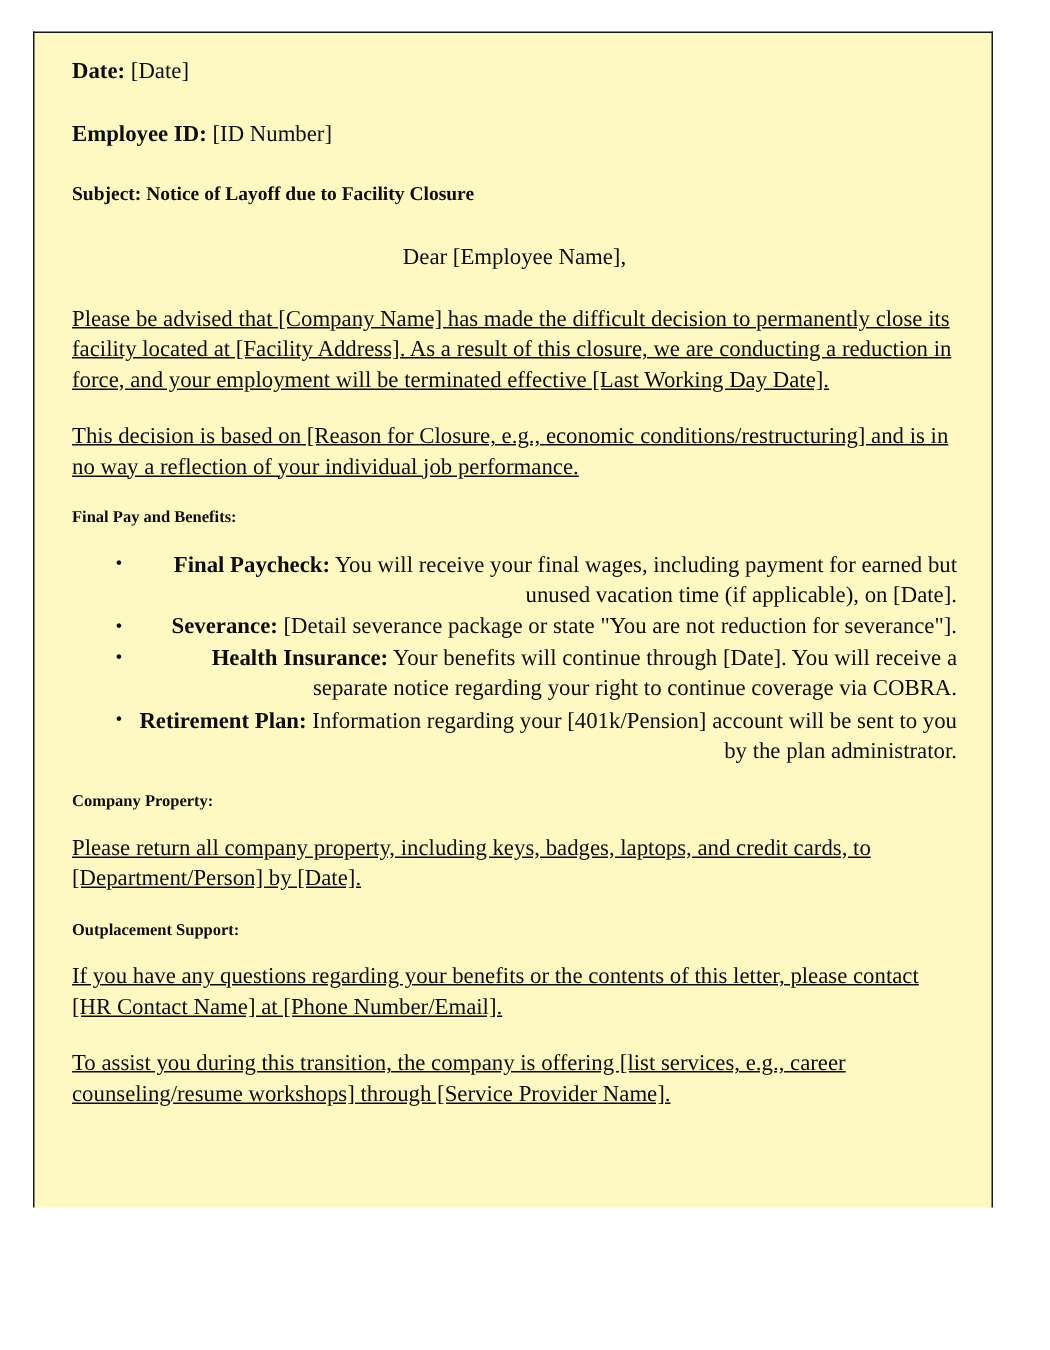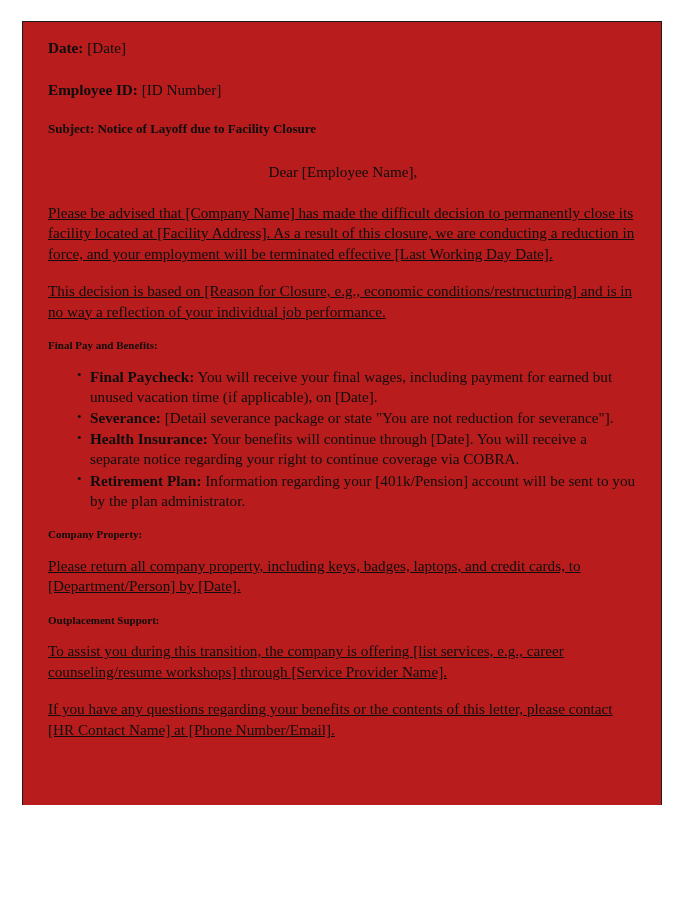--- a/index.html
+++ b/index.html
@@ -17,21 +17,21 @@
 
   #page-frame {
     position: absolute;
     left: 22px;
     top: 21px;
     width: 640px;
     height: 784px;
     border: 1.4px solid #1a1a1a;
     border-bottom: none;
     box-sizing: border-box;
-    background: #b91c1c;
+    background: #fef9c3;
     overflow: hidden;
   }
 
   #doc-body {
     position: absolute;
     left: 25px;
     top: 16px;
     width: 590px;
   }
 
@@ -73,20 +73,21 @@
     margin: 0 0 14px 0;
   }
   h2.section-heading.tight-top {
     margin-top: 2px;
   }
 
   ul.benefits-list {
     margin: 0 0 17px 0;
     padding: 0 0 0 29px;
     list-style: none;
+    text-align: right;
   }
   ul.benefits-list li {
     font-size: 15.2px;
     line-height: 1.325;
     margin: 0 0 1px 0;
     position: relative;
     padding-left: 13px;
   }
   ul.benefits-list li::before {
     content: "\2022";
@@ -135,18 +136,18 @@
       </li>
       <li>
         <span class="bullet-label">Retirement Plan:</span><span> Information regarding your [401k/Pension] account will be sent to you by the plan administrator.</span>
       </li>
     </ul>
 
     <h2 class="section-heading tight-top">Company Property:</h2>
     <p class="para">Please return all company property, including keys, badges, laptops, and credit cards, to [Department/Person] by [Date].</p>
 
     <h2 class="section-heading tight-top">Outplacement Support:</h2>
+    <p class="para">If you have any questions regarding your benefits or the contents of this letter, please contact [HR Contact Name] at [Phone Number/Email].</p>
+
     <p class="para">To assist you during this transition, the company is offering [list services, e.g., career counseling/resume workshops] through [Service Provider Name].</p>
-
-    <p class="para">If you have any questions regarding your benefits or the contents of this letter, please contact [HR Contact Name] at [Phone Number/Email].</p>
 
   </div>
 </div>
 
 </body></html>

